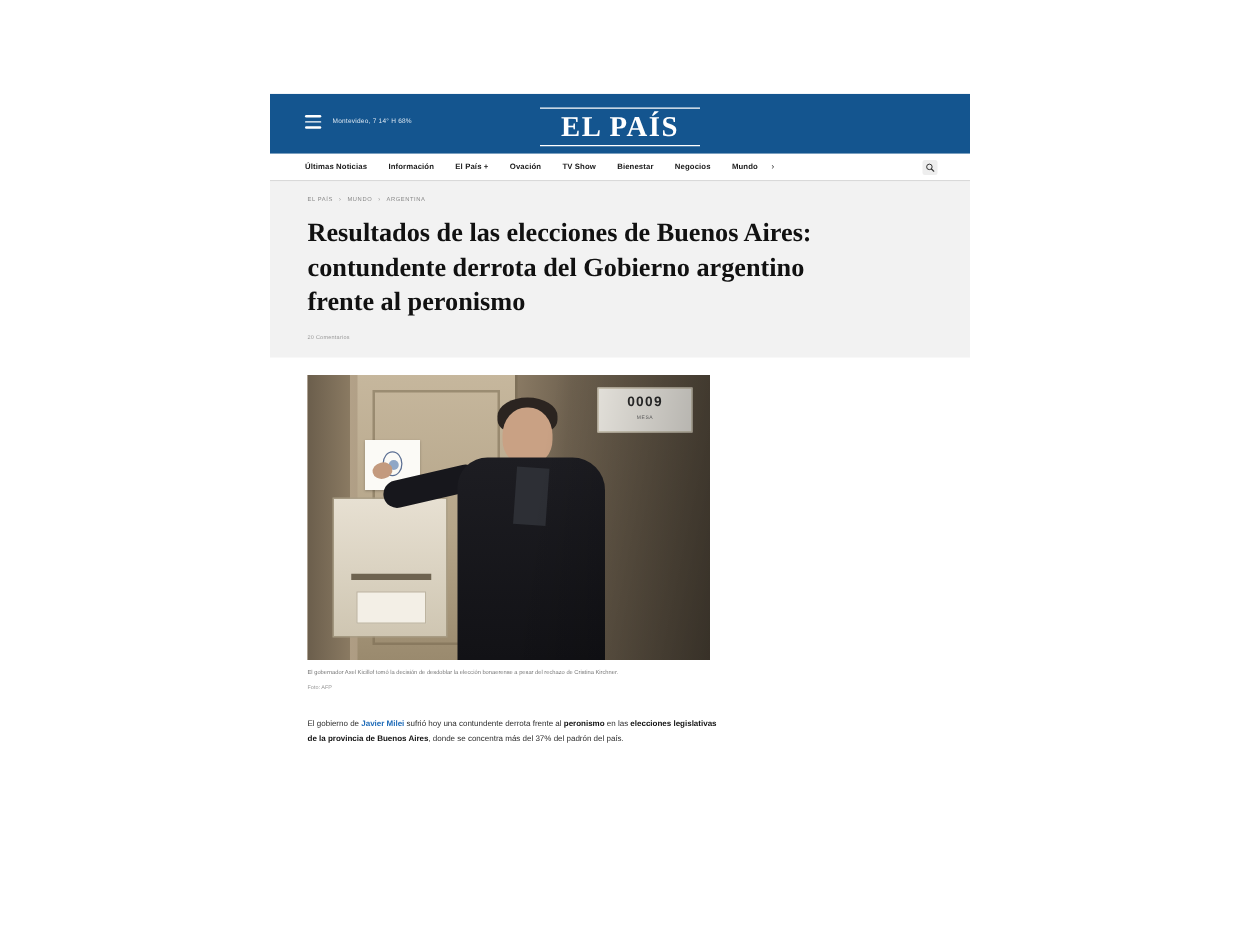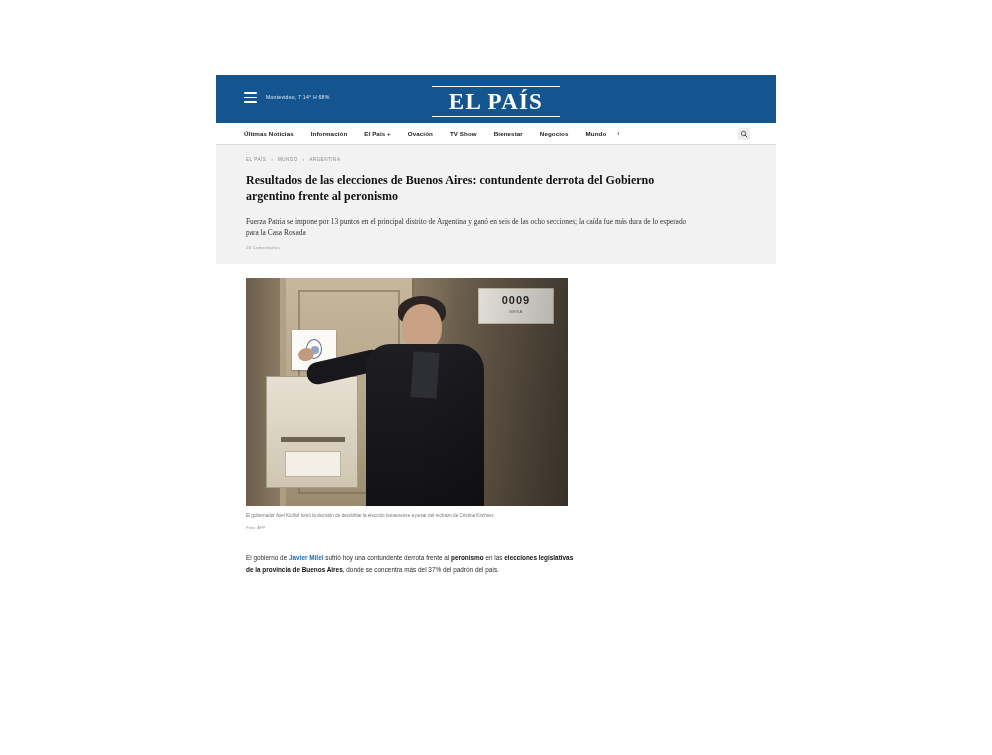--- a/index.html
+++ b/index.html
@@ -109,21 +109,21 @@
   .breadcrumb {
     font-size: 4.6px;
     letter-spacing: 0.5px;
     color: #8a8a8a;
     margin-bottom: 11px;
   }
   .breadcrumb .sep { margin: 0 3px; }
   .headline {
     font-family: "Liberation Serif", serif;
     font-weight: bold;
-    font-size: 12px;
+    font-size: 21px;
     line-height: 1.32;
     color: #111111;
     margin: 0 0 11px 0;
     max-width: 450px;
   }
   .standfirst {
     font-family: "Liberation Serif", serif;
     font-size: 7.4px;
     line-height: 1.5;
     color: #333333;
@@ -315,21 +315,20 @@
 
     <div class="article-head">
       <div class="breadcrumb">
         <span>EL PAÍS</span>
         <span class="sep">›</span>
         <span>MUNDO</span>
         <span class="sep">›</span>
         <span>ARGENTINA</span>
       </div>
       <h1 class="headline">Resultados de las elecciones de Buenos Aires: contundente derrota del Gobierno argentino frente al peronismo</h1>
-      <p class="standfirst">Fuerza Patria se impone por 13 puntos en el principal distrito de Argentina y ganó en seis de las ocho secciones; la caída fue más dura de lo esperado para la Casa Rosada</p>
       <div class="comments">20 Comentarios</div>
     </div>
 
     <div class="photo-wrap">
       <div class="photo">
         <div class="ph-wall"></div>
         <div class="ph-doorframe"></div>
         <div class="ph-panel">
           <div class="ph-panel-inner"></div>
         </div>

